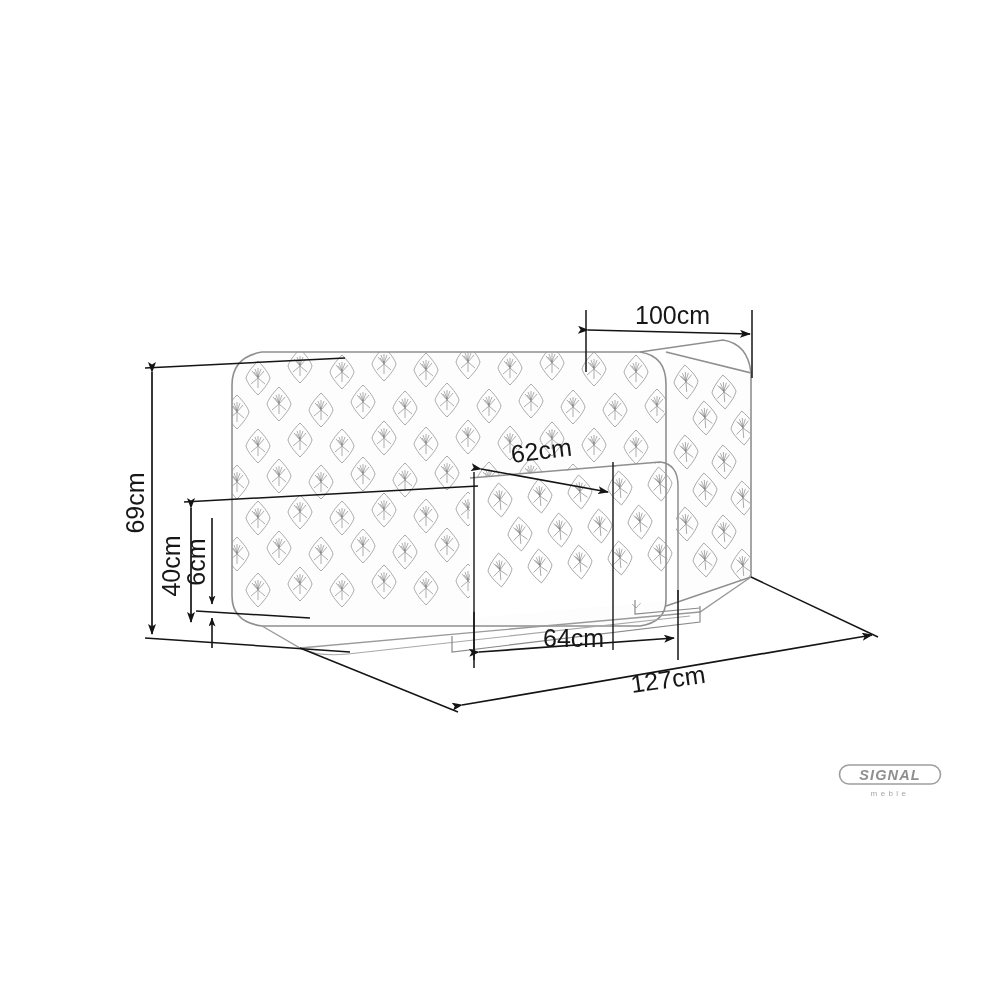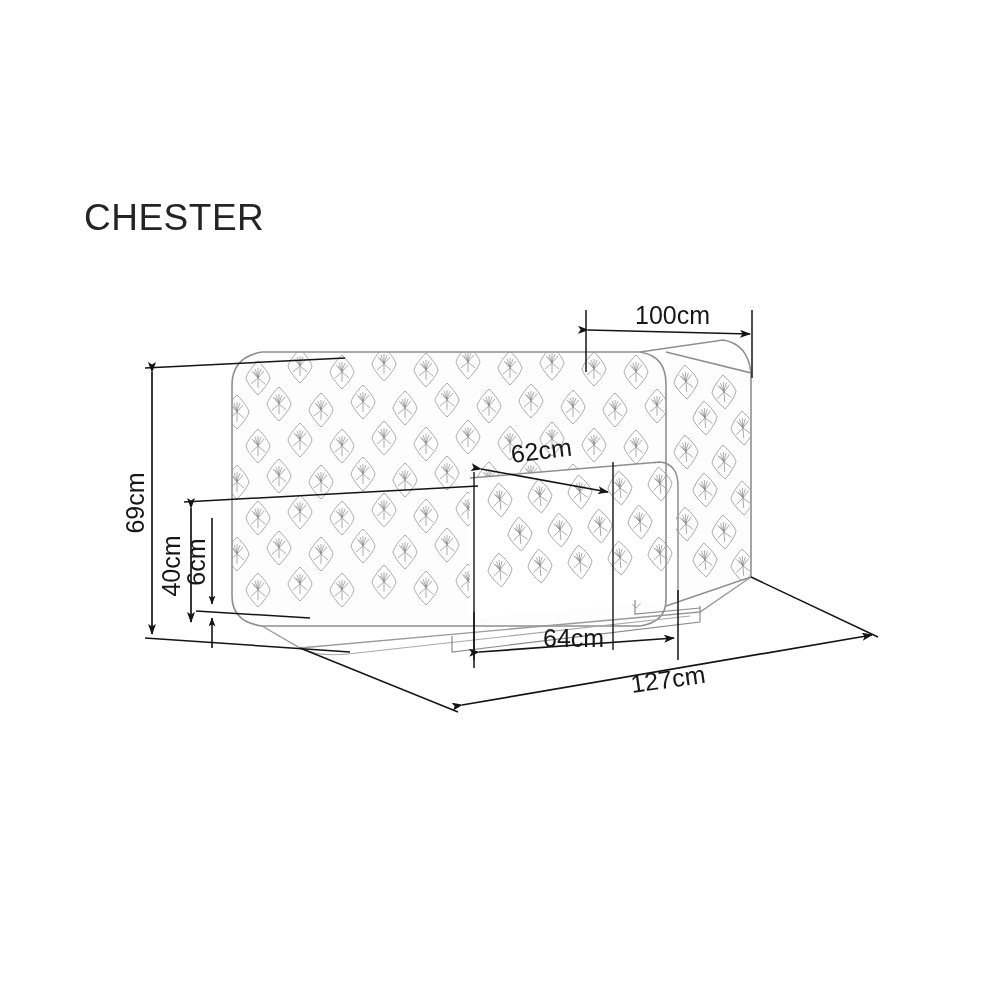--- a/index.html
+++ b/index.html
@@ -54,21 +54,20 @@
     font-family: "Liberation Sans", sans-serif;
     font-size: 25px;
     fill: #171717;
   }
 </style>
 </head>
 <body>
 
 <div id="page">
 
-  <div id="product-title">CHESTER</div>
 
   <svg id="drawing-svg" viewBox="0 0 1000 1000">
 
     <defs>
       <marker id="ah" markerWidth="11" markerHeight="8" refX="10" refY="4" orient="auto" markerUnits="userSpaceOnUse">
         <path d="M0,0 L11,4 L0,8 L2.6,4 Z" fill="#141414"></path>
       </marker>
       <marker id="ahs" markerWidth="9" markerHeight="7" refX="8.5" refY="3.5" orient="auto" markerUnits="userSpaceOnUse">
         <path d="M0,0 L9,3.5 L0,7 L2.2,3.5 Z" fill="#141414"></path>
       </marker>
@@ -269,14 +268,21 @@
 
     <g>
       <line x1="751" y1="577" x2="878" y2="637" stroke="#141414" stroke-width="1.4"></line>
       <line x1="300" y1="648" x2="458" y2="712" stroke="#141414" stroke-width="1.4"></line>
       <line x1="462" y1="705" x2="872" y2="635" stroke="#141414" stroke-width="1.7" marker-start="url(#ah)" marker-end="url(#ah)"></line>
       <text class="dim-text" x="632" y="693" transform="rotate(-8 632 693)">127cm</text>
     </g>
 
   </svg>
 
+  <div id="brand-logo">
+    <svg viewBox="0 0 108 42" width="108" height="42">
+      <rect x="3.5" y="5" width="101" height="19" rx="9.5" ry="9.5" fill="none" stroke="#9e9e9e" stroke-width="1.6"></rect>
+      <text x="54" y="19.6" text-anchor="middle" font-family="'Liberation Sans', sans-serif" font-size="14.5" font-weight="bold" font-style="italic" letter-spacing="1.1" fill="#8f8f8f">SIGNAL</text>
+      <text x="54" y="36" text-anchor="middle" font-family="'Liberation Sans', sans-serif" font-size="8" letter-spacing="3.4" fill="#a6a6a6">meble</text>
+    </svg>
+  </div>
 
 </div>
 
 </body></html>

